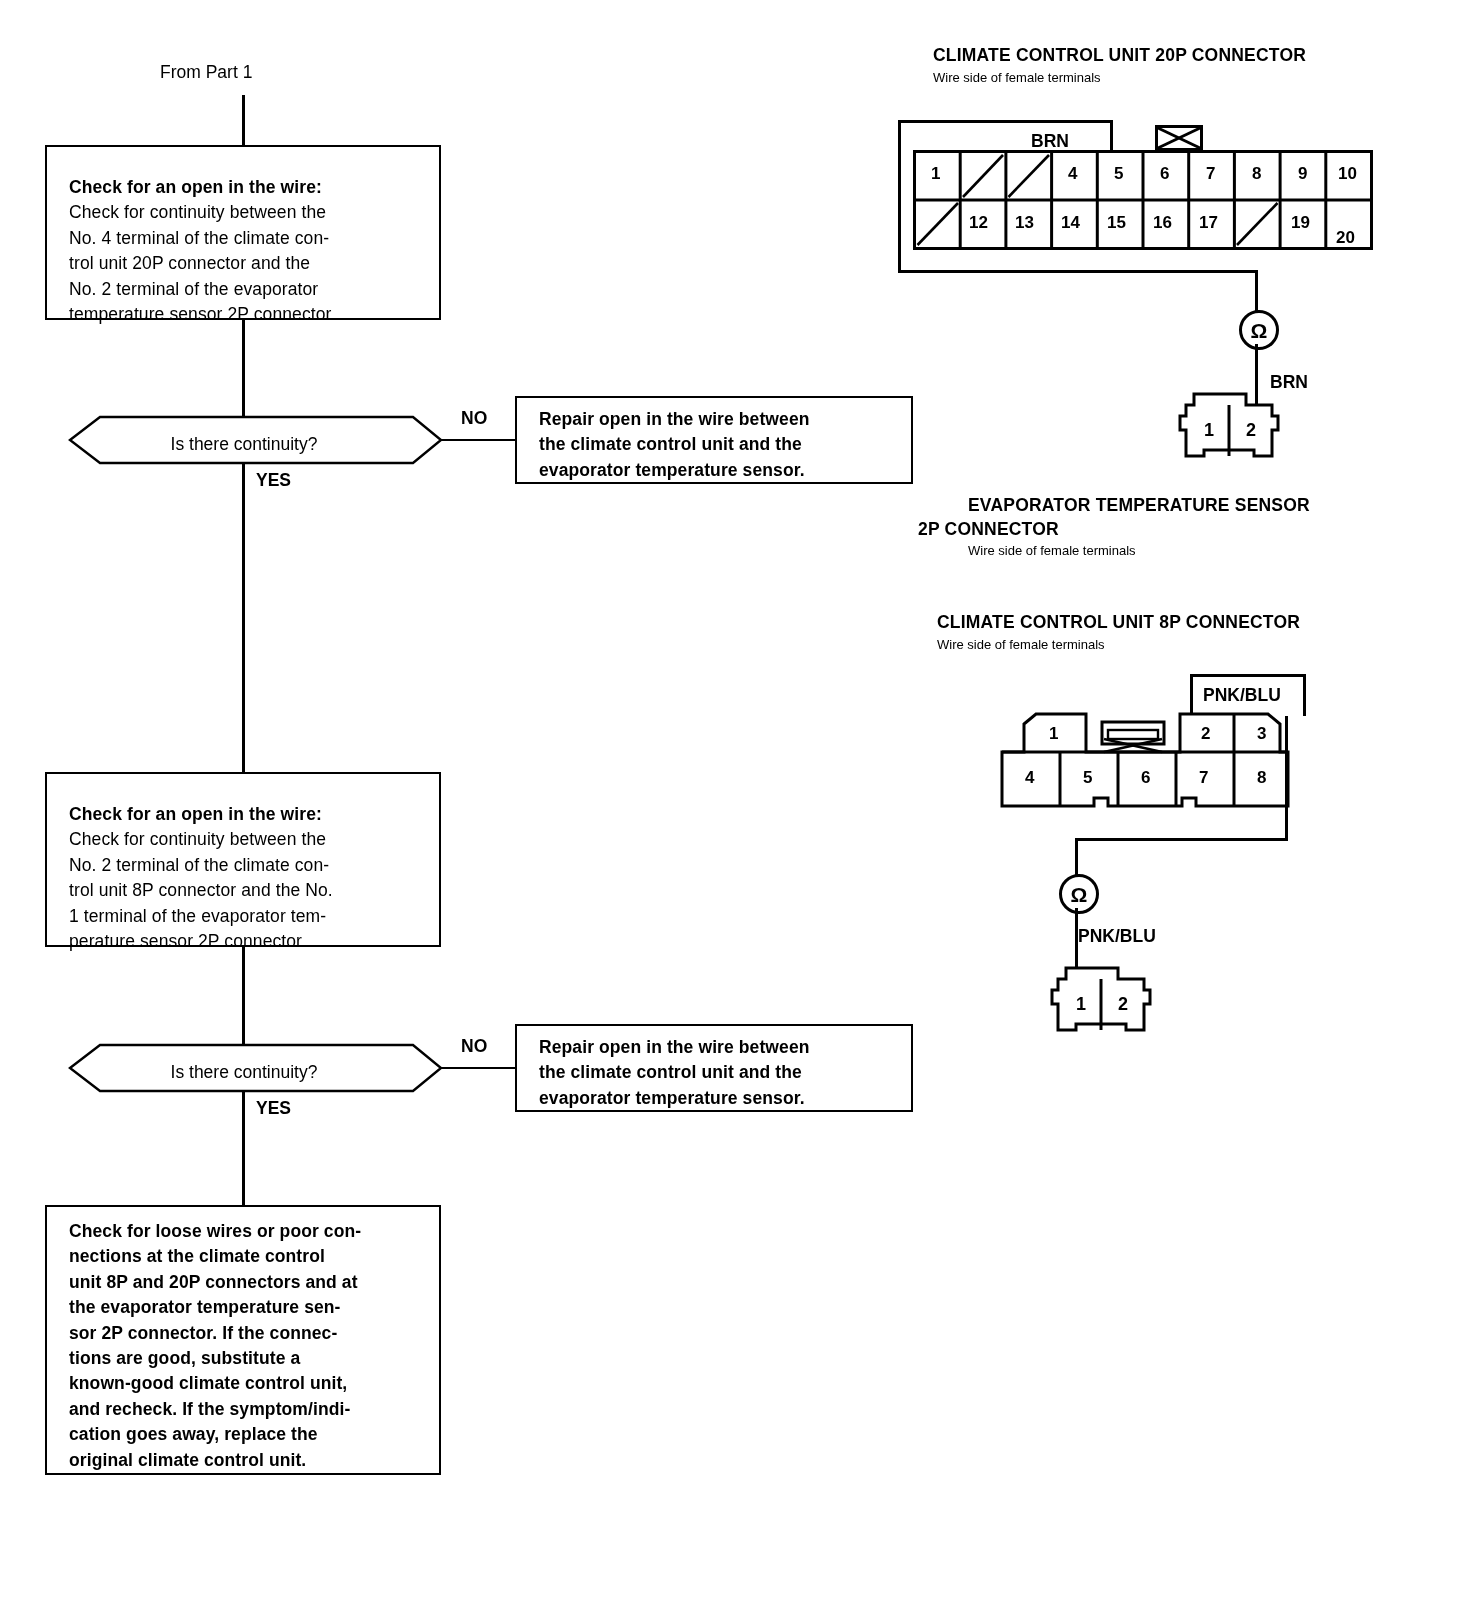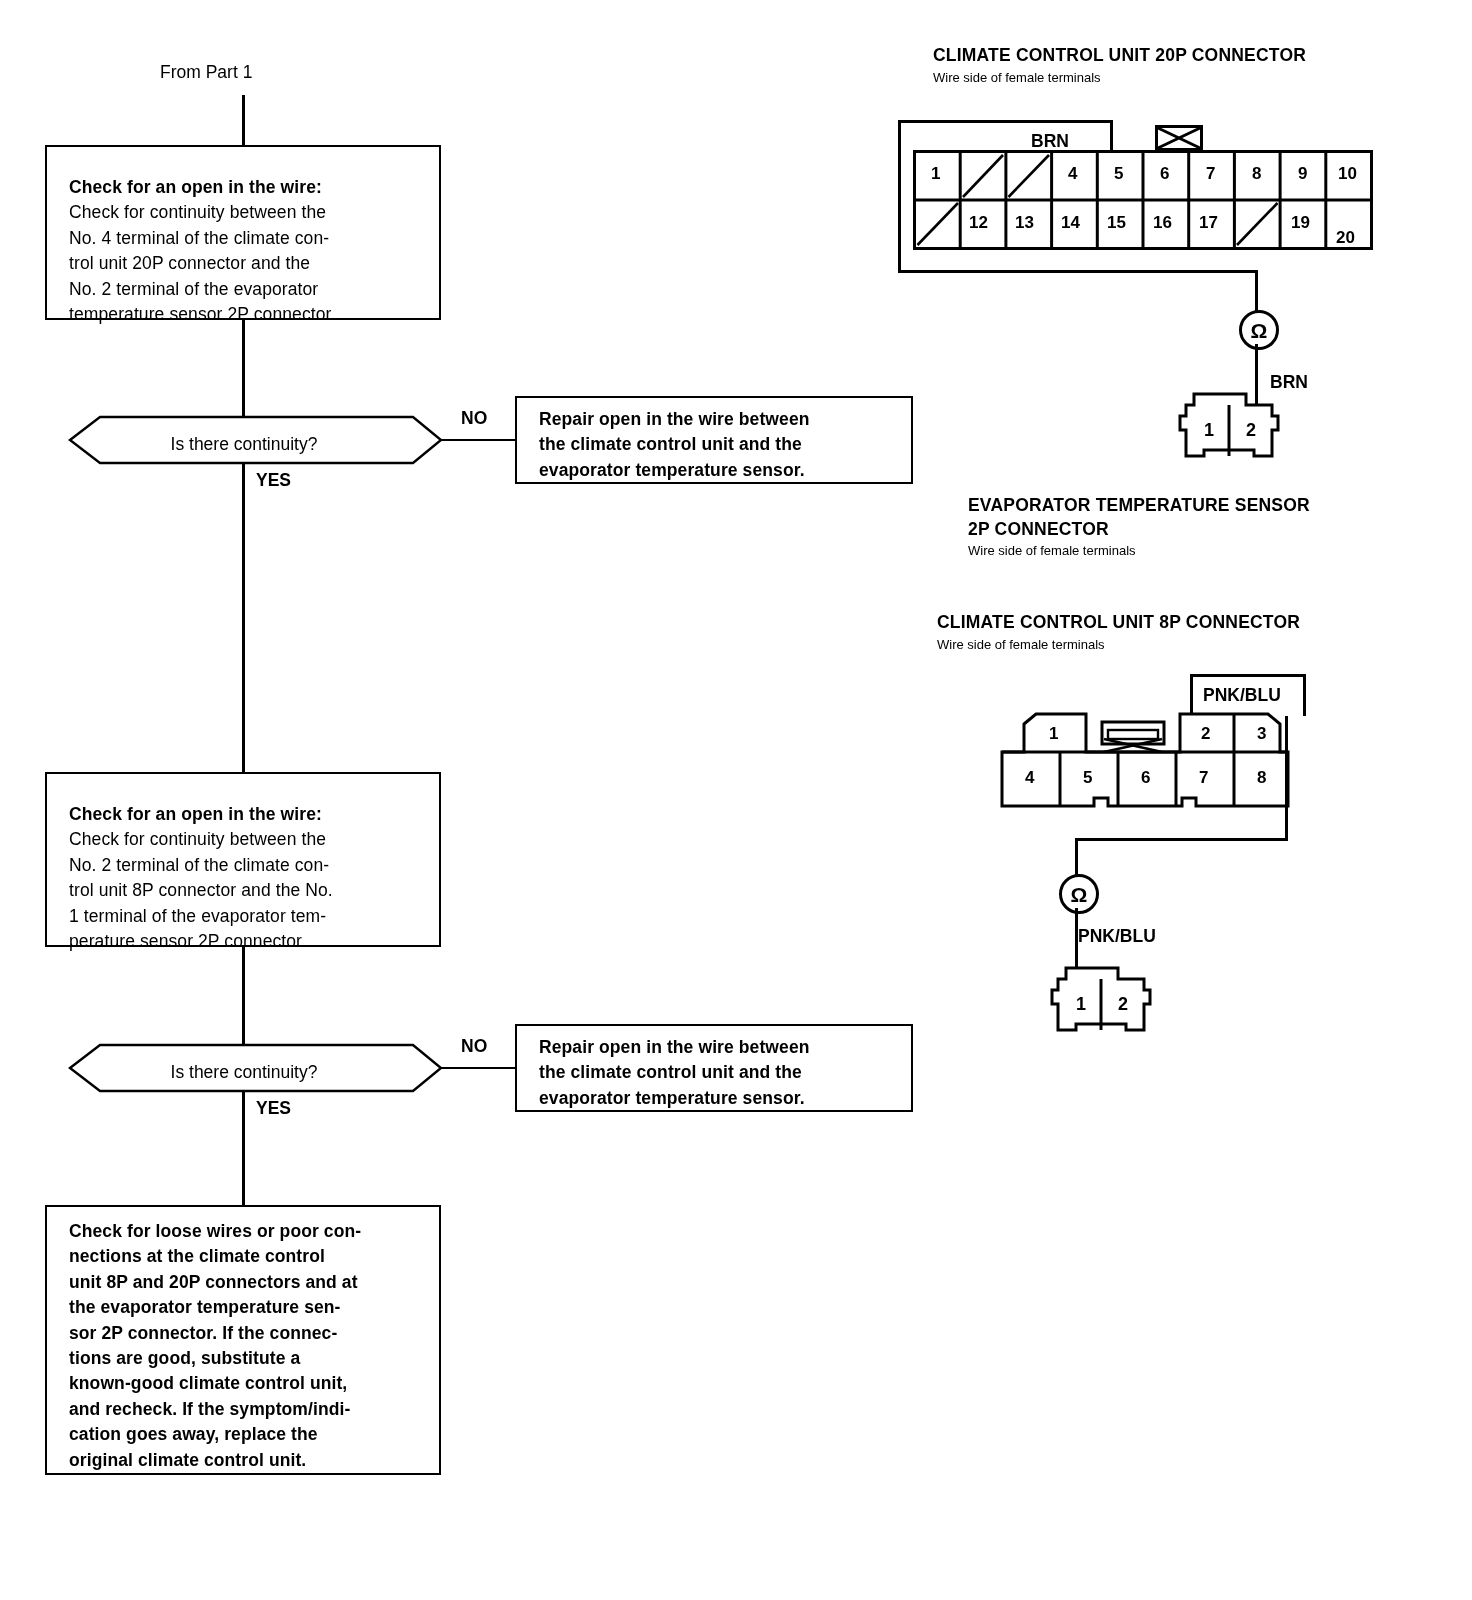--- a/index.html
+++ b/index.html
@@ -224,21 +224,21 @@
     <path d="M26,27 L26,16 L78,16 L78,27 L104,27 L104,38 L110,38 L110,52
              L104,52 L104,78 L86,78 L86,72 L36,72 L36,78 L18,78
              L18,52 L12,52 L12,38 L18,38 L18,27 Z" fill="#ffffff" stroke="#000000" stroke-width="3" stroke-linejoin="miter"></path>
     <line x1="61" y1="27" x2="61" y2="78" stroke="#000000" stroke-width="3"></line>
   </svg>
   <div class="pinlbl" style="left:36px; top:42px;">1</div>
   <div class="pinlbl" style="left:78px; top:42px;">2</div>
 </div>
 
 <div class="lbl cap" style="left:968px; top:495px;">EVAPORATOR TEMPERATURE SENSOR</div>
-<div class="lbl cap" style="left:968px; top:519px;">2P CONNECTOR</div>
+<div class="lbl cap" style="left:918px; top:519px;">2P CONNECTOR</div>
 <div class="lbl sub" style="left:968px; top:543px;">Wire side of female terminals</div>
 
 <div class="lbl cap" style="left:937px; top:612px;text-align:right;">CLIMATE CONTROL UNIT 8P CONNECTOR</div>
 <div class="lbl sub" style="left:937px; top:637px;">Wire side of female terminals</div>
 
 <div class="wtag" style="left:1190px; top:674px; width:116px; height:42px; border-bottom:none; border-left:3px solid #000;">
   <span style="left:10px; top:8px;">PNK/BLU</span>
 </div>
 
 <div class="conn8p" style="left:1000px; top:712px;">

